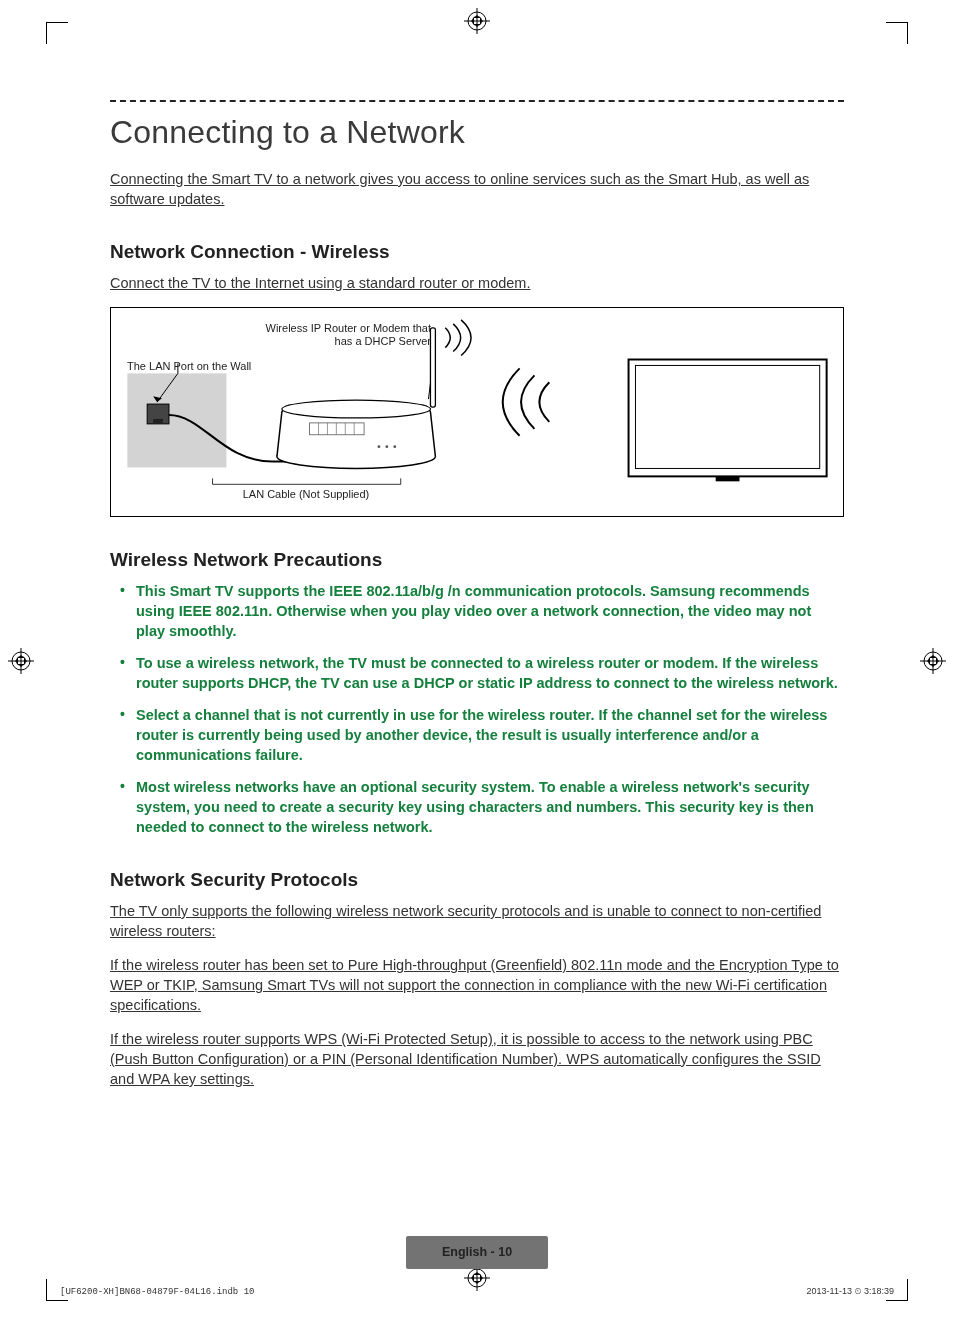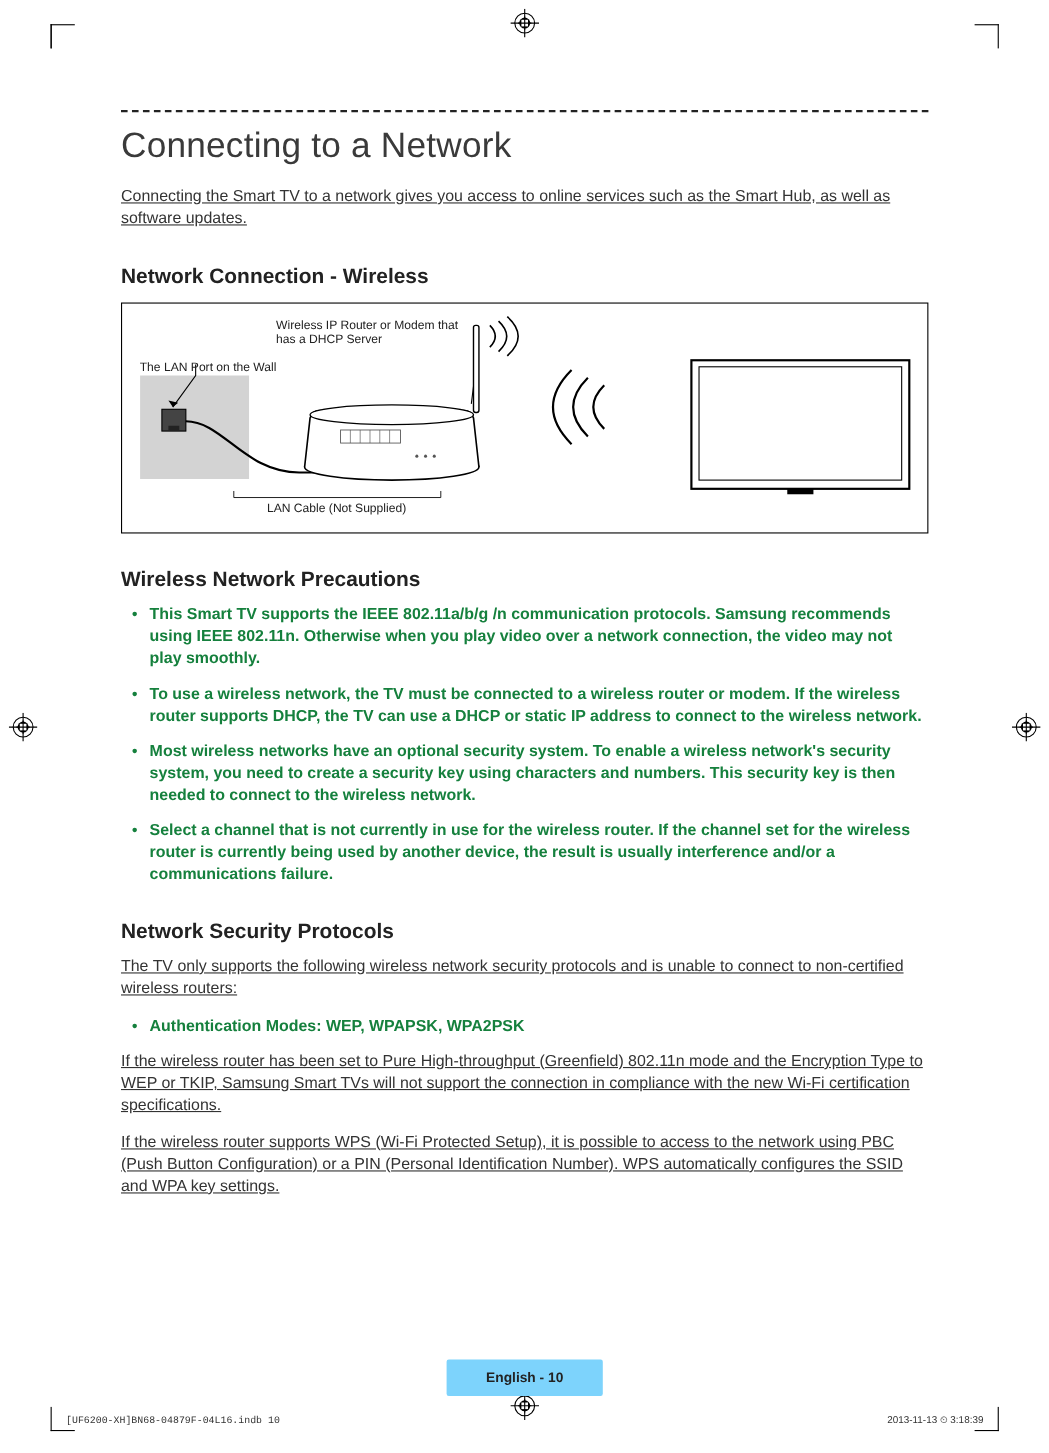--- a/index.html
+++ b/index.html
@@ -116,21 +116,21 @@
   }
 
   .footer {
     position: absolute;
     left: 0; right: 0;
     bottom: 52px;
     display: flex;
     justify-content: center;
   }
   .footer-tab {
-    background: #7dd3fc;
+    background: #737373;
     padding: 9px 36px 10px;
     font-size: 12.5px;
     font-weight: 700;
     color: #222;
     border-radius: 2px;
   }
   .print-footer-left {
     position: absolute;
     left: 60px;
     bottom: 24px;
@@ -192,23 +192,24 @@
   <div class="corner tr"></div>
   <div class="corner bl"></div>
   <div class="corner br"></div>
 
   <div class="content">
     <hr class="dashed-rule">
     <h1 class="title">Connecting to a Network</h1>
     <p class="body">Connecting the Smart TV to a network gives you access to online services such as the Smart Hub, as well as software updates.</p>
 
     <h2 class="section">Network Connection - Wireless</h2>
+    <p class="body">Connect the TV to the Internet using a standard router or modem.</p>
 
     <div class="diagram">
-      <div class="diagram-label" style="left:140px; top:14px; width:180px; text-align:left;">Wireless IP Router or Modem that has a DHCP Server</div>
+      <div class="diagram-label" style="left:140px; top:14px; width:180px; text-align:right;">Wireless IP Router or Modem that has a DHCP Server</div>
       <div class="diagram-label" style="left:16px; top:52px;">The LAN Port on the Wall</div>
       <div class="diagram-label" style="left:105px; top:180px; width:180px; text-align:center;">LAN Cable (Not Supplied)</div>
       <svg viewBox="0 0 734 210">
 
         <rect x="14" y="66" width="100" height="95" fill="#d3d3d3" stroke="none"></rect>
 
         <rect x="34" y="97" width="22" height="20" fill="#444" stroke="#000"></rect>
         <path d="M40 117 L40 112 L50 112 L50 117" fill="#222"></path>
 
         <path d="M56 108 C 90 108, 110 155, 160 155 L 200 155 C 230 155, 235 140, 240 135" fill="none" stroke="#000" stroke-width="2"></path>
@@ -247,28 +248,27 @@
         <rect x="608" y="170" width="24" height="5" fill="#000"></rect>
 
         <path d="M100 172 L100 178 L290 178 L290 172" fill="none" stroke="#000" stroke-width="0.8"></path>
       </svg>
     </div>
 
     <h2 class="section">Wireless Network Precautions</h2>
     <ul class="bullets">
       <li>This Smart TV supports the IEEE 802.11a/b/g /n communication protocols. Samsung recommends using IEEE 802.11n. Otherwise when you play video over a network connection, the video may not play smoothly.</li>
       <li>To use a wireless network, the TV must be connected to a wireless router or modem. If the wireless router supports DHCP, the TV can use a DHCP or static IP address to connect to the wireless network.</li>
+      <li>Select a channel that is not currently in use for the wireless router. If the channel set for the wireless router is currently being used by another device, the result is usually interference and/or a communications failure.</li>
       <li>Most wireless networks have an optional security system. To enable a wireless network's security system, you need to create a security key using characters and numbers. This security key is then needed to connect to the wireless network.</li>
-      <li>Select a channel that is not currently in use for the wireless router. If the channel set for the wireless router is currently being used by another device, the result is usually interference and/or a communications failure.</li>
     </ul>
 
     <h2 class="section">Network Security Protocols</h2>
     <p class="body">The TV only supports the following wireless network security protocols and is unable to connect to non-certified wireless routers:</p>
     <ul class="bullets">
-      <li>Authentication Modes: WEP, WPAPSK, WPA2PSK</li>
     </ul>
     <p class="body">If the wireless router has been set to Pure High-throughput (Greenfield) 802.11n mode and the Encryption Type to WEP or TKIP, Samsung Smart TVs will not support the connection in compliance with the new Wi-Fi certification specifications.</p>
     <p class="body">If the wireless router supports WPS (Wi-Fi Protected Setup), it is possible to access to the network using PBC (Push Button Configuration) or a PIN (Personal Identification Number). WPS automatically configures the SSID and WPA key settings.</p>
   </div>
 
   <div class="footer">
     <div class="footer-tab">
       <span>English</span>
       <span> - </span>
       <span>10</span>

